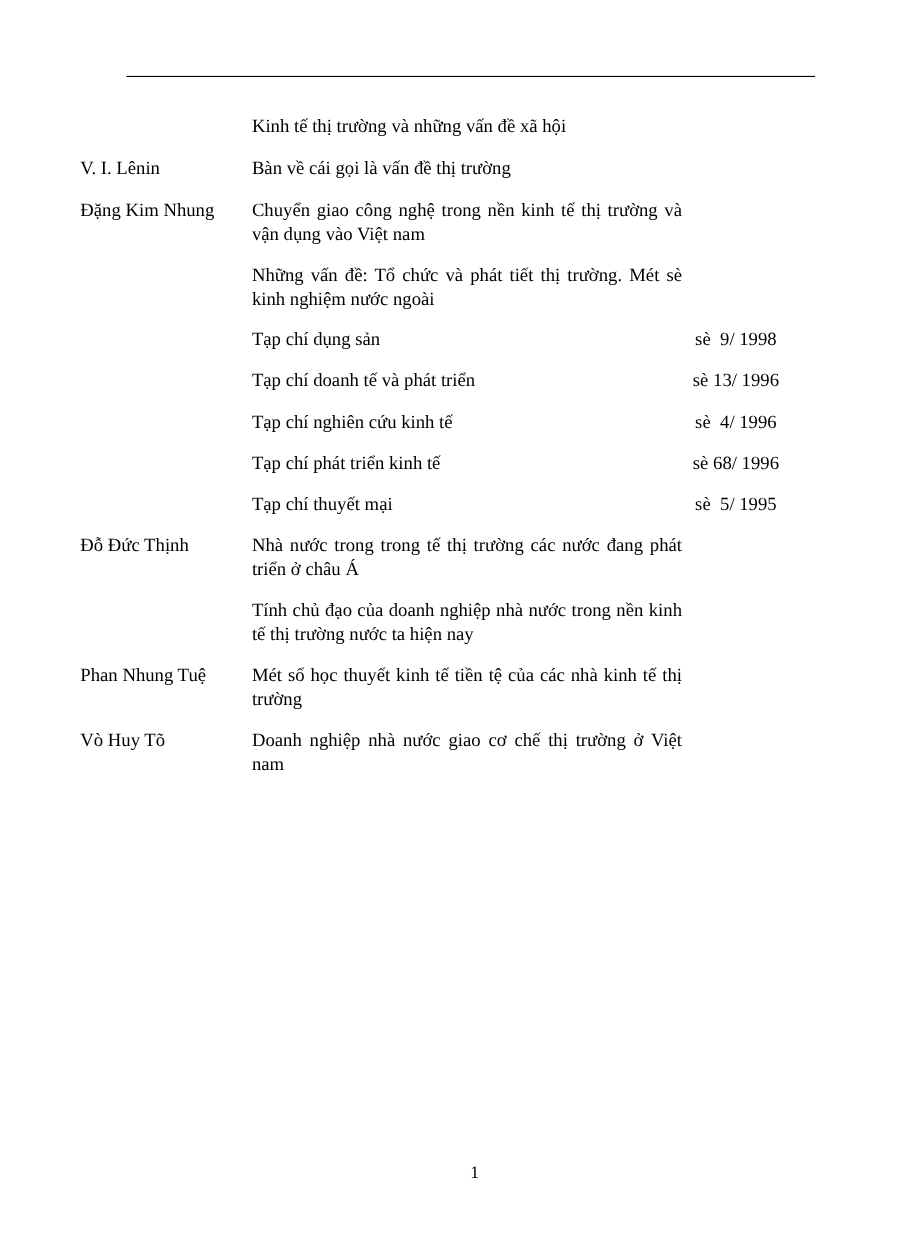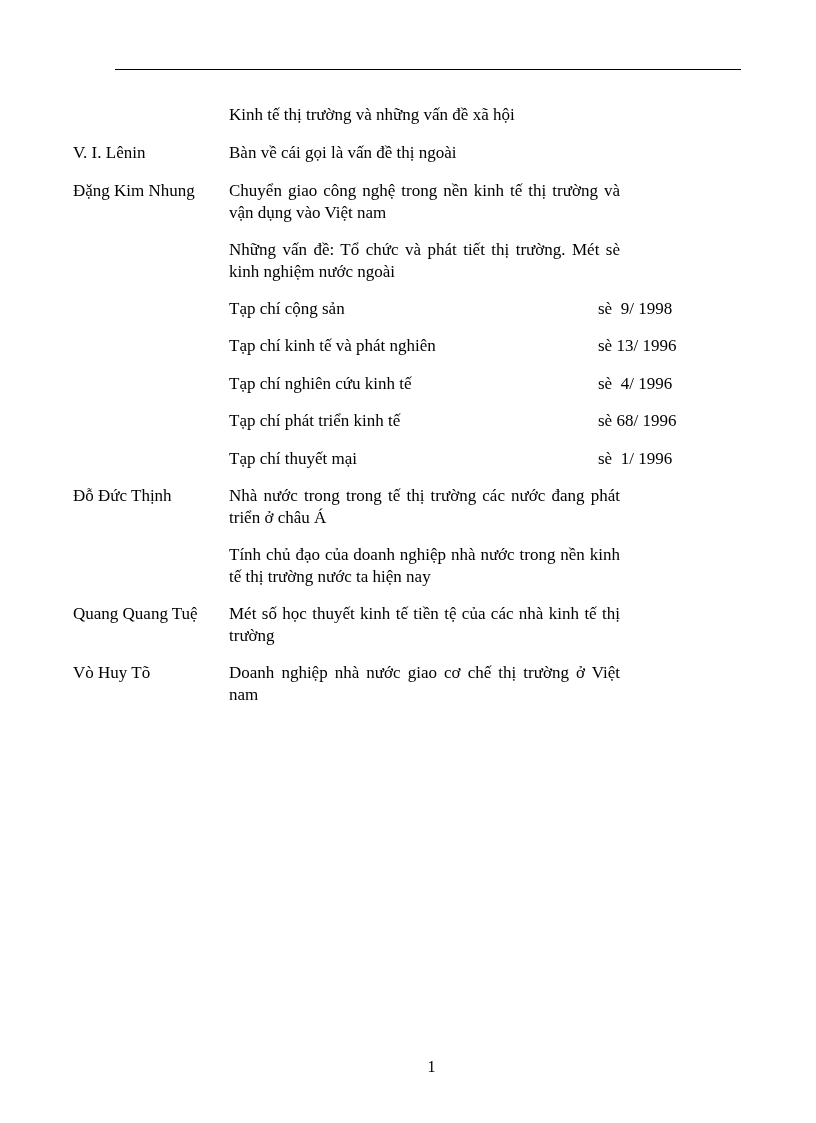--- a/index.html
+++ b/index.html
@@ -15,91 +15,91 @@
   }
   .entry { position: absolute; left: 0; width: 816px; }
   .author {
     position: absolute; left: 73px; width: 165px; line-height: 22px; white-space: nowrap;
   }
   .title {
     position: absolute; left: 229px; width: 391px; line-height: 22px;
     text-align: justify; text-align-last: left;
   }
   .issue {
-    position: absolute; left: 598px; width: 98px; line-height: 22px;
-    text-align: left; white-space: pre; font-family: Liberation Serif, serif;
+    position: absolute; left: 620px; width: 98px; line-height: 22px;
+    text-align: center; white-space: pre; font-family: Liberation Serif, serif;
   }
   .page-number {
     position: absolute; left: 0; width: 863px; top: 1056px; text-align: center;
     font-size: 16px; line-height: 22px;
   }
 </style>
 </head>
 <body>
 
 <div class="rule"></div>
 
 <div id="entries">
   <div class="entry" style="top:104px">
     <div class="author"></div>
     <div class="title">Kinh tế thị trường và những vấn đề xã hội</div>
     <div class="issue"></div>
   </div>
   <div class="entry" style="top:142px">
     <div class="author">V. I. Lênin</div>
-    <div class="title">Bàn về cái gọi là vấn đề thị ngoài</div>
+    <div class="title">Bàn về cái gọi là vấn đề thị trường</div>
     <div class="issue"></div>
   </div>
   <div class="entry" style="top:180px">
     <div class="author"> Đặng Kim Nhung</div>
     <div class="title">Chuyển giao công nghệ trong nền kinh tế thị trường và vận dụng vào Việt nam</div>
     <div class="issue"></div>
   </div>
   <div class="entry" style="top:239px">
     <div class="author"></div>
     <div class="title">Những vấn đề: Tổ chức và phát tiết thị trường. Mét sè kinh nghiệm nước ngoài</div>
     <div class="issue"></div>
   </div>
   <div class="entry" style="top:298px">
     <div class="author"></div>
-    <div class="title">Tạp chí cộng sản</div>
+    <div class="title">Tạp chí dụng sản</div>
     <div class="issue">sè  9/ 1998</div>
   </div>
   <div class="entry" style="top:335px">
     <div class="author"></div>
-    <div class="title">Tạp chí kinh tế và phát nghiên</div>
+    <div class="title">Tạp chí doanh tế và phát triển</div>
     <div class="issue">sè 13/ 1996</div>
   </div>
   <div class="entry" style="top:373px">
     <div class="author"></div>
     <div class="title">Tạp chí nghiên  cứu kinh tế</div>
     <div class="issue">sè  4/ 1996</div>
   </div>
   <div class="entry" style="top:410px">
     <div class="author"></div>
     <div class="title">Tạp chí phát triển kinh tế</div>
     <div class="issue">sè 68/ 1996</div>
   </div>
   <div class="entry" style="top:448px">
     <div class="author"></div>
     <div class="title">Tạp chí thuyết mại</div>
-    <div class="issue">sè  1/ 1996</div>
+    <div class="issue">sè  5/ 1995</div>
   </div>
   <div class="entry" style="top:485px">
     <div class="author">Đỗ Đức Thịnh</div>
     <div class="title">Nhà nước trong trong tế thị trường các nước đang phát triển ở châu Á</div>
     <div class="issue"></div>
   </div>
   <div class="entry" style="top:544px">
     <div class="author"></div>
     <div class="title">Tính chủ đạo của doanh nghiệp nhà nước trong nền kinh tế thị trường nước ta hiện nay</div>
     <div class="issue"></div>
   </div>
   <div class="entry" style="top:603px">
-    <div class="author">Quang Quang Tuệ</div>
+    <div class="author">Phan Nhung Tuệ</div>
     <div class="title">Mét số học thuyết kinh tế tiền tệ của các nhà kinh tế thị trường</div>
     <div class="issue"></div>
   </div>
   <div class="entry" style="top:662px">
     <div class="author">Vò Huy Tõ</div>
     <div class="title">Doanh nghiệp nhà nước giao cơ chế thị trường ở Việt nam</div>
     <div class="issue"></div>
   </div>
 </div>
 

